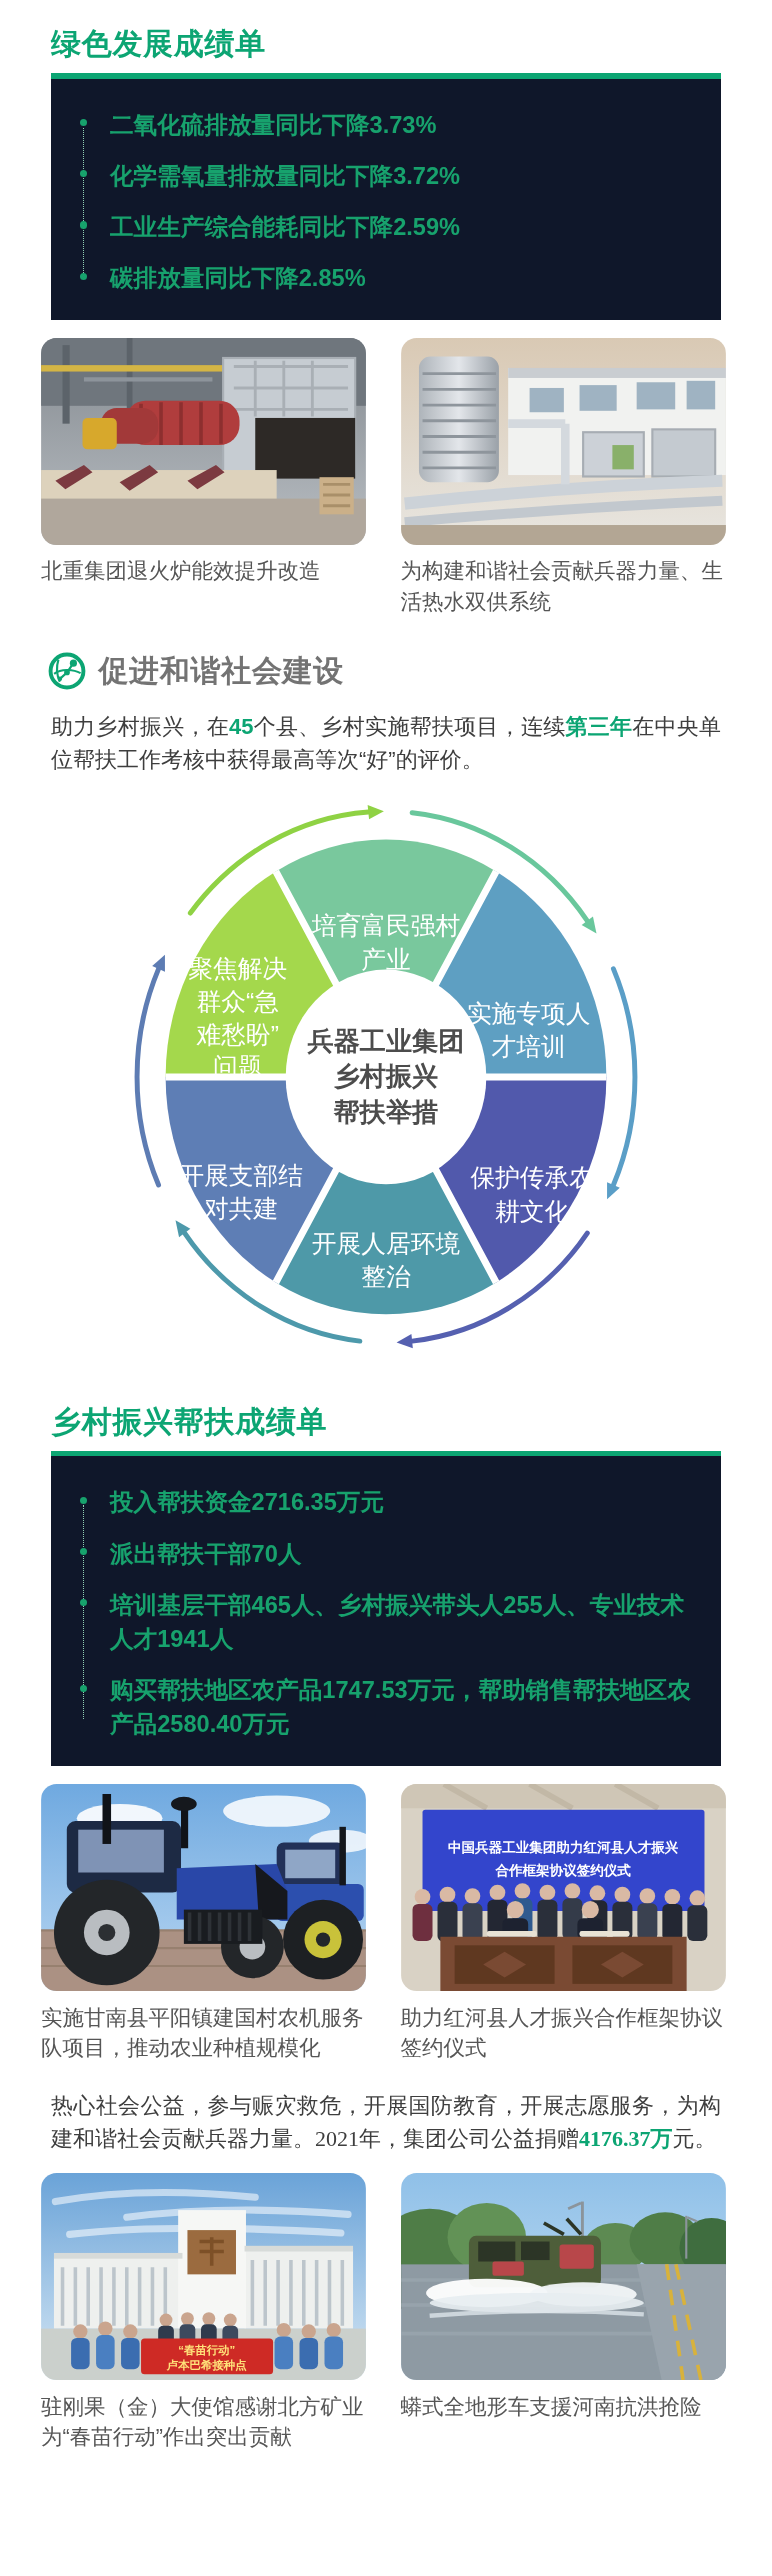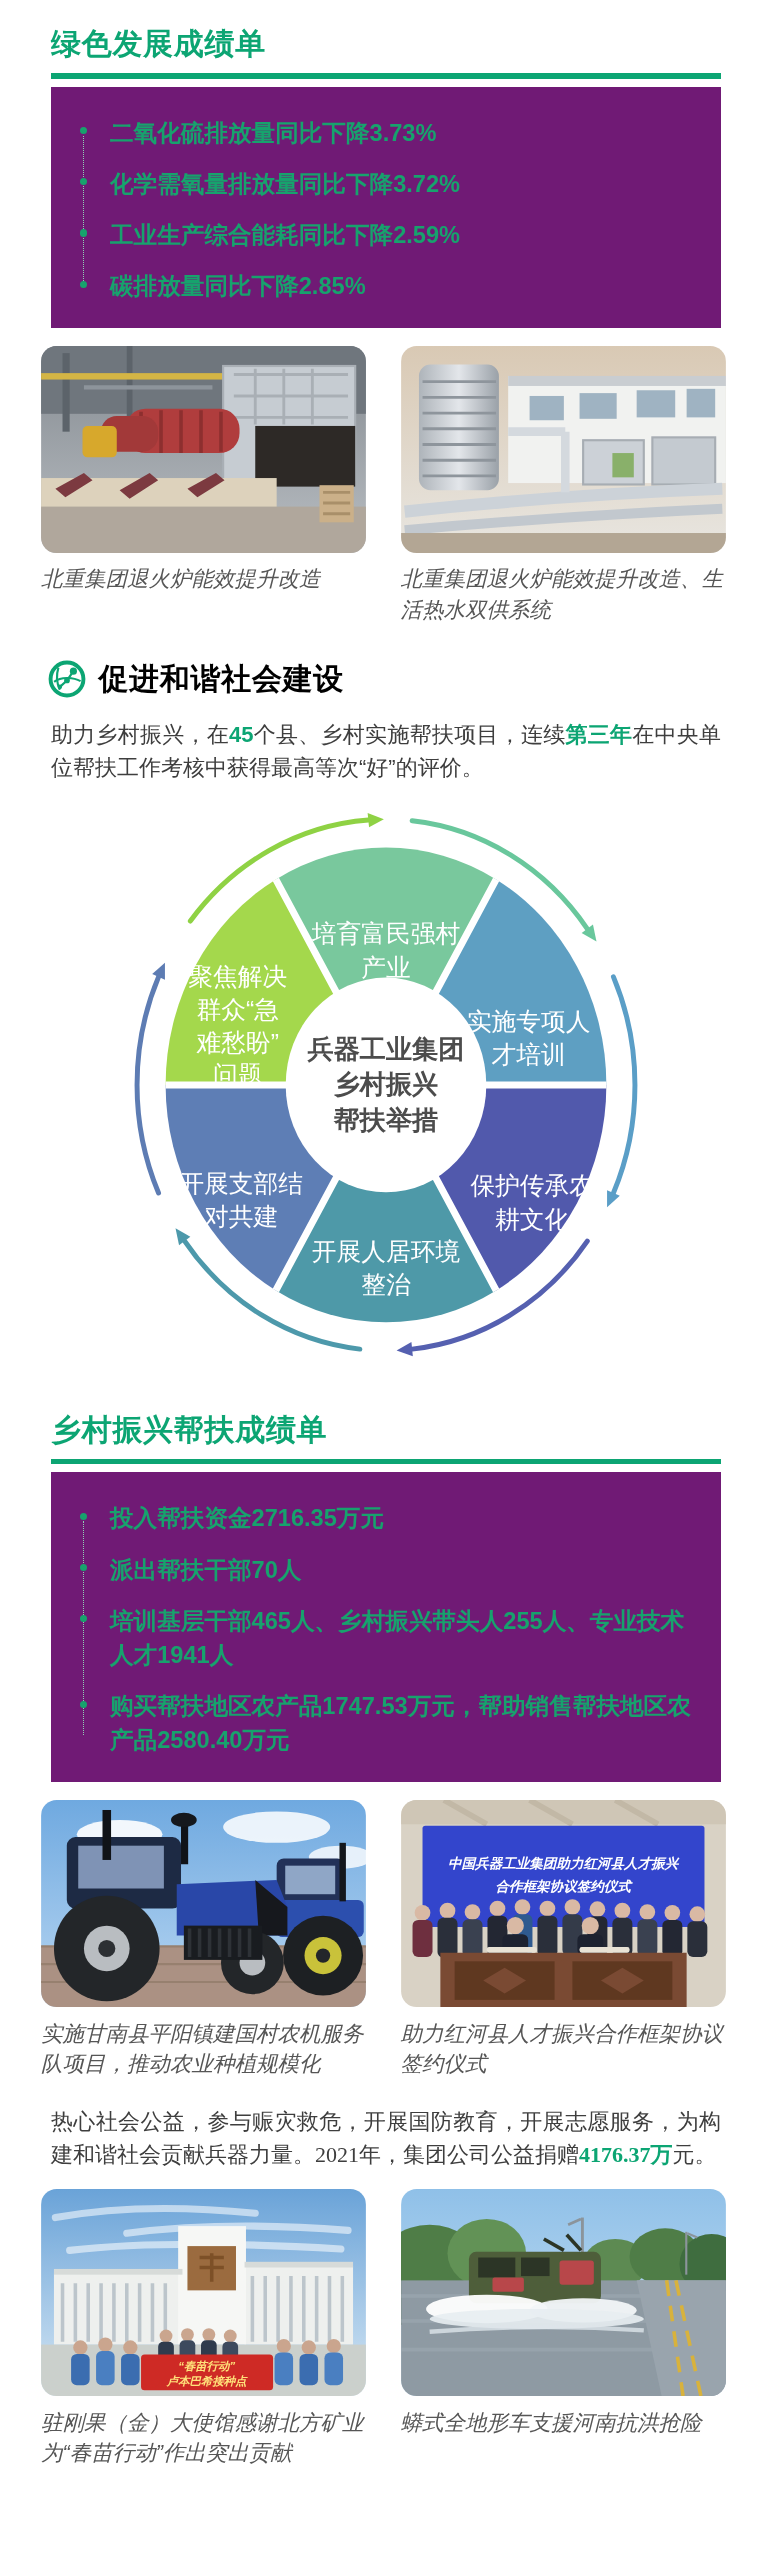--- a/index.html
+++ b/index.html
@@ -3,35 +3,35 @@
 <meta charset="utf-8">
 <style>
   html,body{margin:0;padding:0;background:#ffffff;}
   body{width:772px;font-family:"Liberation Sans","DejaVu Sans",sans-serif;color:#3e3e3e;padding-bottom:20px;}
 
   .sec-title{margin:0 51px;font-size:30px;line-height:1.3;font-weight:700;color:#0ca573;letter-spacing:0.7px;}
   .sec-title.first{padding-top:24px;}
   .sec-title.second{margin-top:37px;}
   .rule{margin:10px 51px 0;height:5.7px;background:#0ca573;}
 
-  .bullet-box{margin:8px 51px;background:#701a75;padding:29px 17px 24px 29px;}
+  .bullet-box{margin:0 51px;background:#0f172a;padding:29px 17px 24px 29px;}
   ul.bullets{list-style:none;margin:0;padding:0;position:relative;}
   ul.bullets::before{content:"";position:absolute;left:2.9px;top:20px;bottom:23px;border-left:1.4px dotted #90cfb4;}
   ul.bullets li{position:relative;padding-left:30px;font-size:23.6px;line-height:1.45;font-weight:600;color:#17a26d;margin-bottom:17px;}
   ul.bullets li:last-child{margin-bottom:0;}
   ul.bullets li::before{content:"";position:absolute;left:0;top:11.4px;width:7.2px;height:7.2px;border-radius:50%;background:#17a26d;}
 
   .photo-row{display:flex;gap:29px;margin:18.6px 41px 0;}
-  .photo-card{width:384px;font-style:italic;}
+  .photo-card{width:384px;}
   .photo{width:325px;height:207px;border-radius:15.7px;overflow:hidden;display:block;}
   .photo svg{display:block;}
   .caption{margin-top:11.4px;font-size:21.5px;line-height:1.4;color:#565656;}
 
   .sec2-head{display:flex;align-items:center;gap:11.4px;margin:34px 47px 0;}
-  .sec2-head .t{font-size:30px;font-weight:700;color:#000000;letter-spacing:0.7px;}
+  .sec2-head .t{font-size:30px;font-weight:700;color:#737373;letter-spacing:0.7px;}
 
   .para{margin:17px 51px 0;font-size:22px;line-height:1.5;color:#3e3e3e;text-align:justify;}
   .para .hl{color:#0ca573;font-weight:700;}
   .para2{margin-top:26px;font-family:Liberation Serif, serif;}
 
   .diagram-wrap{margin-top:29px;text-align:right;}
   .seg-label{font-size:35px;fill:#ffffff;font-weight:500;text-anchor:middle;}
   .center-label{font-size:37px;fill:#4c4c4c;font-weight:600;text-anchor:middle;}
   .arrow{fill:none;stroke-width:7;stroke-linecap:round;}
 </style>
@@ -107,21 +107,21 @@
         <path d="M30 50 H133 M30 72 H133 M30 94 H133 M30 116 H133 M30 138 H133 M30 160 H133 M30 182 H133" stroke="#8e959c" stroke-width="4" fill="none"></path>
         <rect x="255" y="132" width="85" height="62" fill="#ccd1d7" stroke="#a7adb3" stroke-width="3"></rect>
         <rect x="352" y="128" width="88" height="66" fill="#c4cad0" stroke="#a7adb3" stroke-width="3"></rect>
         <path d="M5 232 Q230 208 450 200" stroke="#ccd2d8" stroke-width="17" fill="none"></path>
         <path d="M5 258 Q230 238 450 228" stroke="#c2c8ce" stroke-width="14" fill="none"></path>
         <path d="M150 120 H230 M230 120 V205" stroke="#d4d9de" stroke-width="12" fill="none"></path>
         <rect x="0" y="262" width="455" height="28" fill="#b3a694"></rect>
         <rect x="296" y="150" width="30" height="34" fill="#89b06a"></rect>
       </svg>
     </span>
-    <figcaption class="caption">北重集团退火炉能效提升改造、生活热水双供系统</figcaption>
+    <figcaption class="caption">为构建和谐社会贡献兵器力量、生活热水双供系统</figcaption>
   </figure>
 </div>
 
 <div class="sec2-head">
   <span>
     <svg width="40" height="40" viewBox="0 0 56 56" xmlns="http://www.w3.org/2000/svg">
       <circle cx="28" cy="28" r="23" fill="none" stroke="#0ca573" stroke-width="5.5"></circle>
       <path d="M10 32 C20 24 38 26 47 31" fill="none" stroke="#0ca573" stroke-width="3"></path>
       <path d="M16 12 Q11 28 18 43" fill="none" stroke="#0ca573" stroke-width="3"></path>
       <path d="M37 17 L28 30 L18 39" fill="none" stroke="#0ca573" stroke-width="3"></path>

